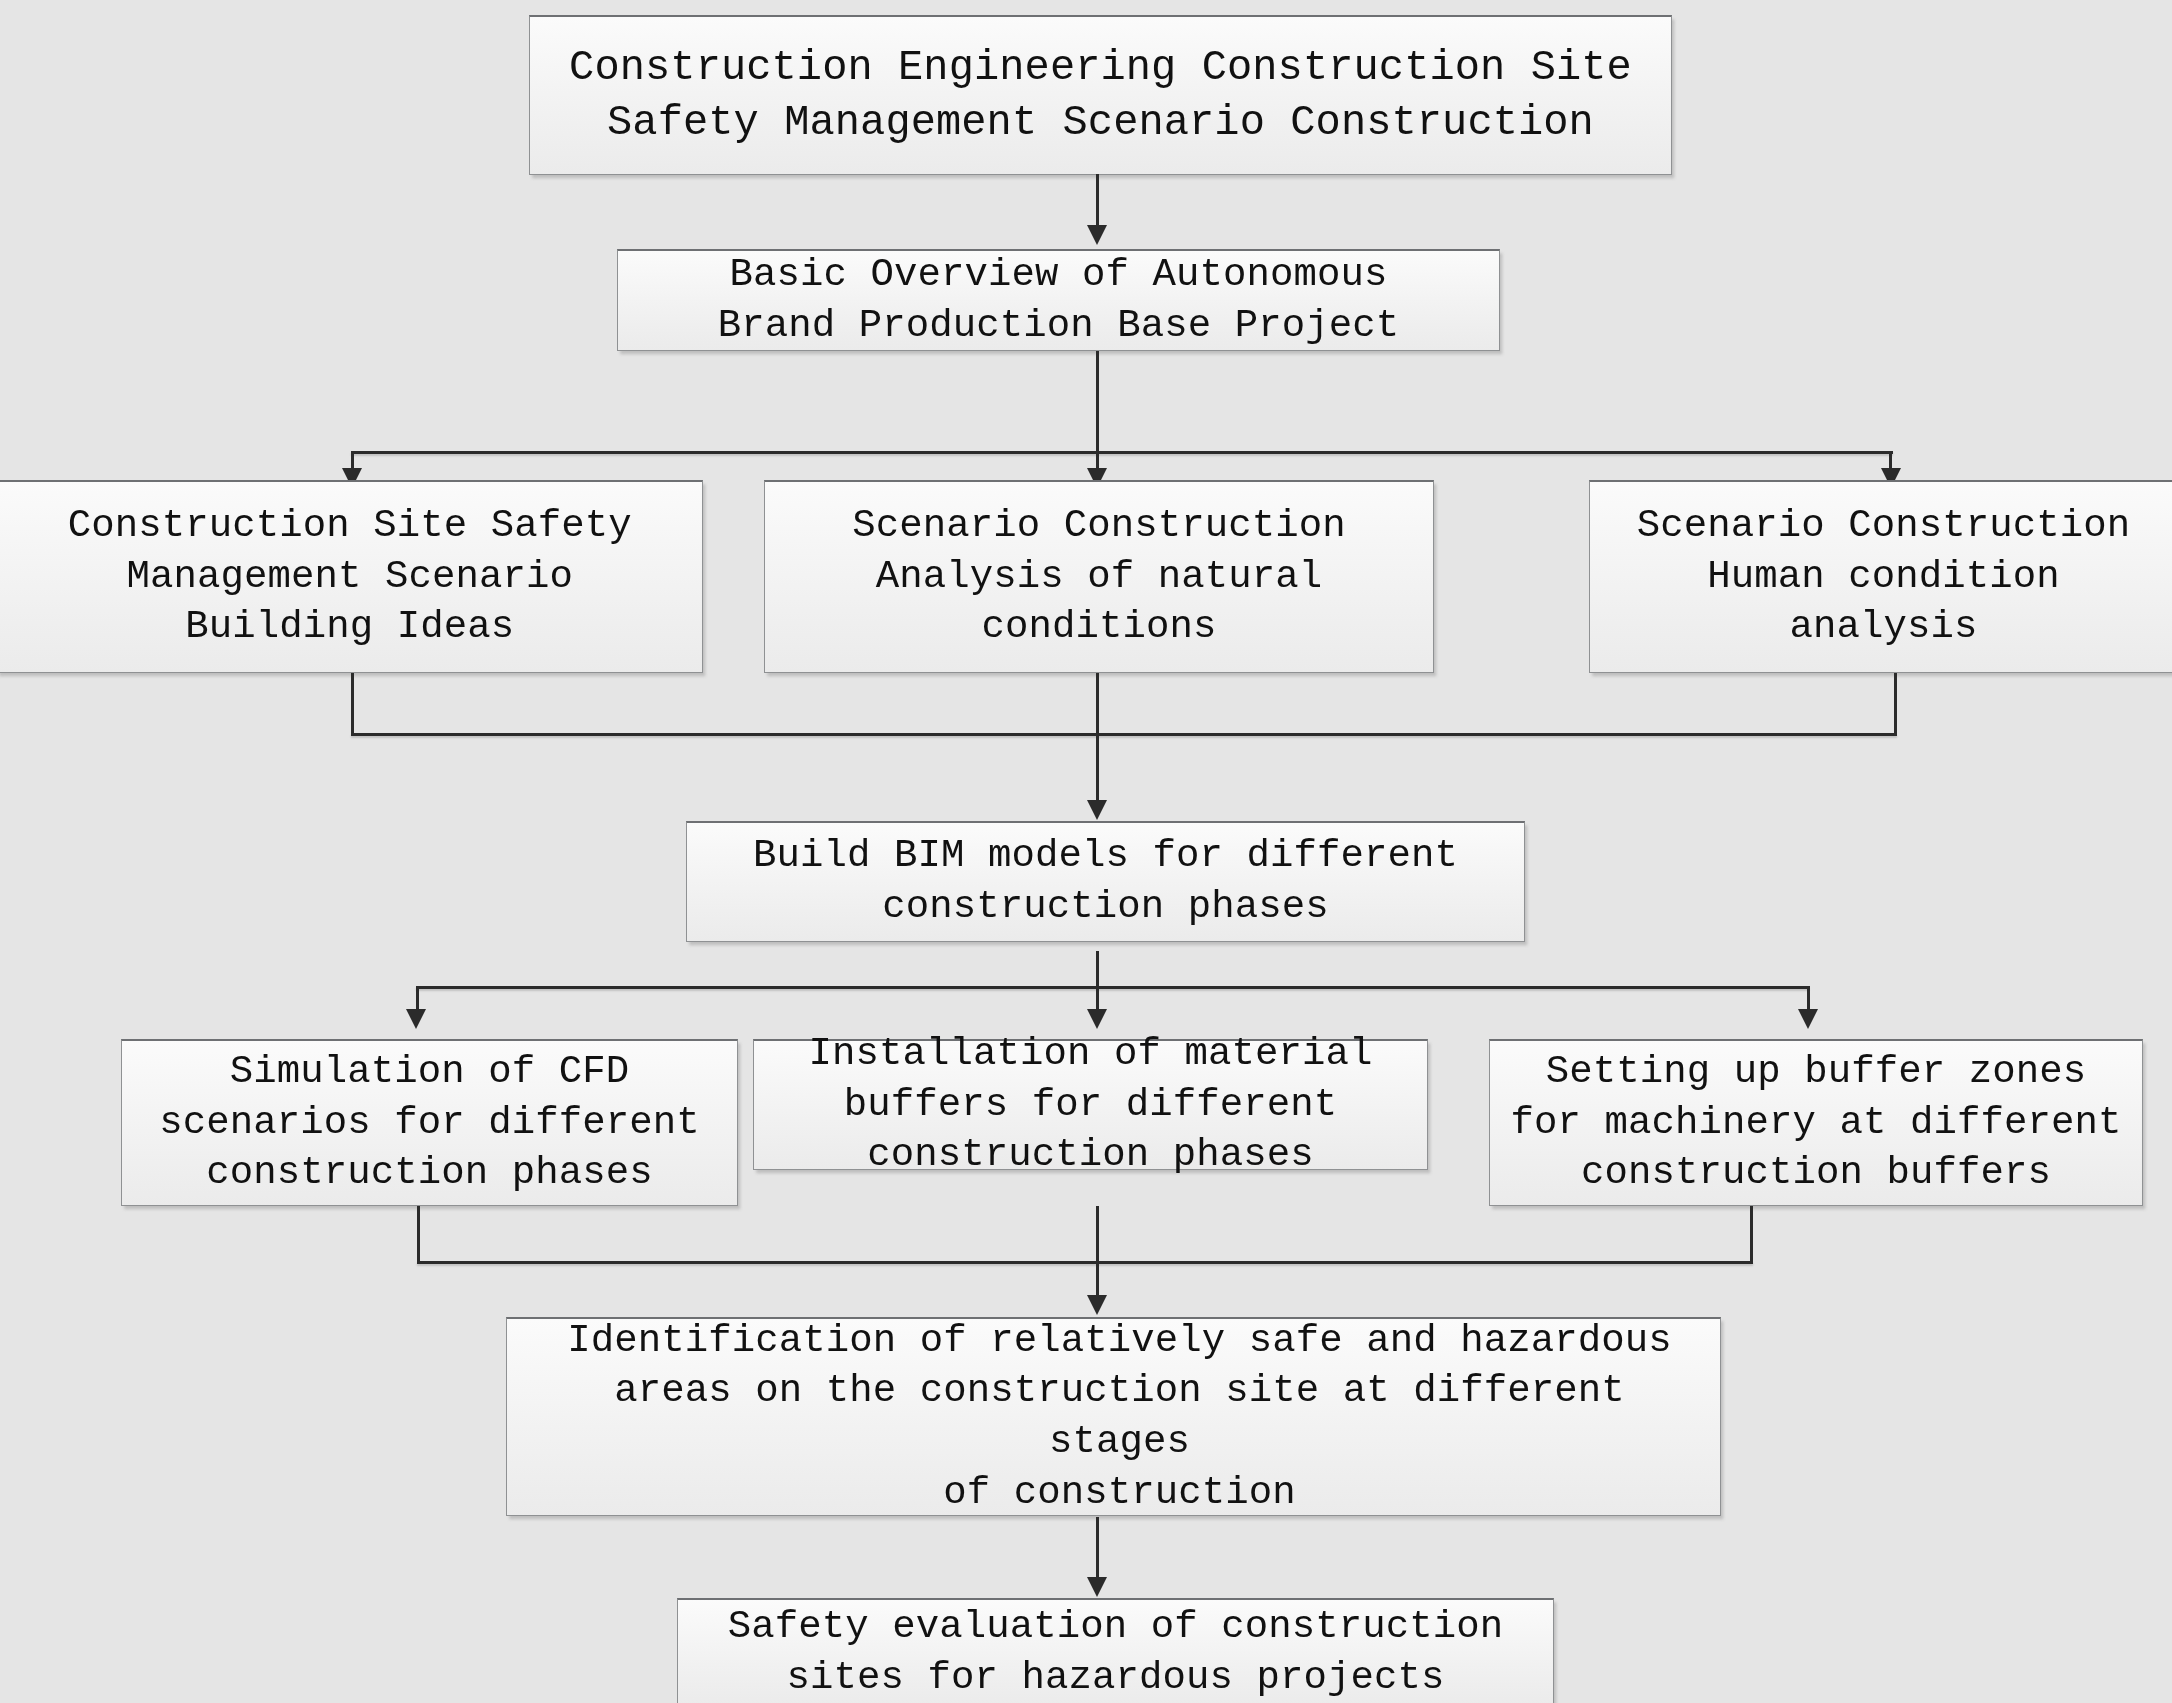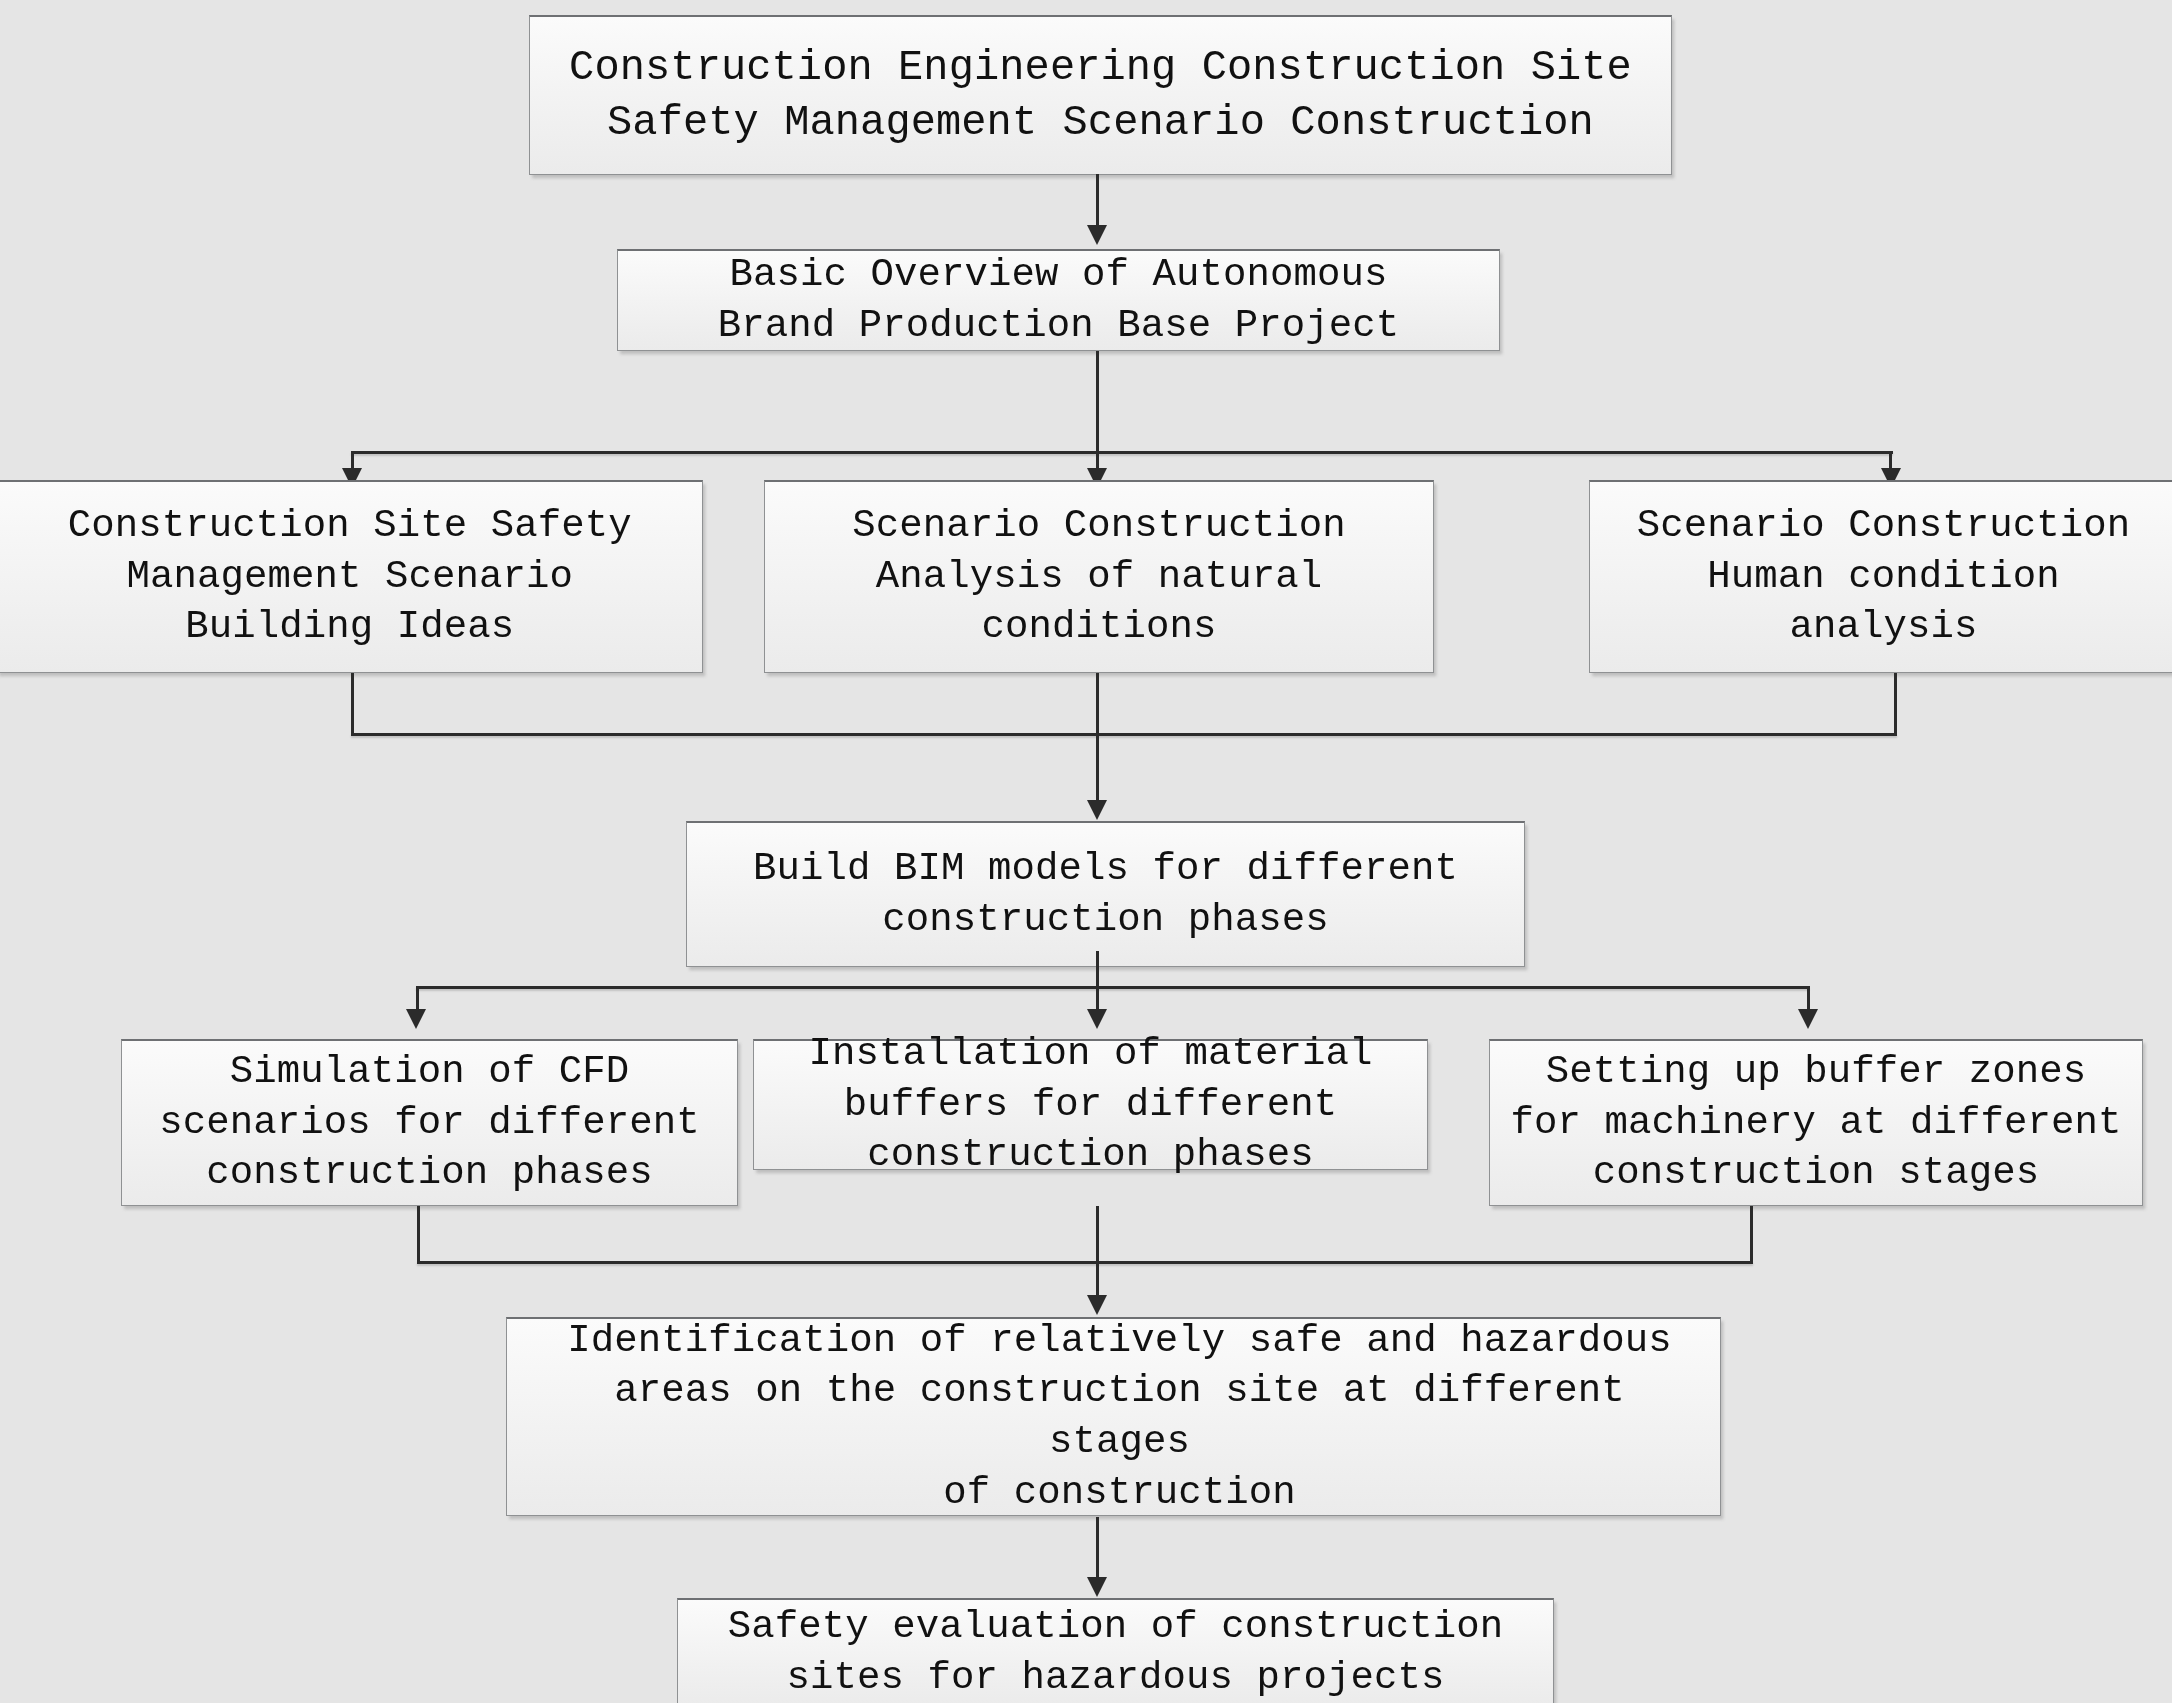--- a/index.html
+++ b/index.html
@@ -105,21 +105,21 @@
 Human condition
 analysis</span>
   </div>
 
   <div class="vline" style="left:351px; top:673px; height:61px;"></div>
   <div class="vline" style="left:1894px; top:673px; height:61px;"></div>
   <div class="hline" style="left:351px; top:733px; width:1546px;"></div>
   <div class="vline" style="left:1096px; top:673px; height:134px;"></div>
   <div class="arrow" style="left:1087px; top:800px;"></div>
 
-  <div class="node" style="left:686px; top:821px; width:839px; height:146px; font-size:39px;">
+  <div class="node" style="left:686px; top:821px; width:839px; height:121px; font-size:39px;">
     <span class="txt">Build BIM models for different
 construction phases</span>
   </div>
 
   <div class="vline" style="left:1096px; top:951px; height:37px;"></div>
   <div class="hline" style="left:416px; top:986px; width:1393px;"></div>
 
   <div class="vline" style="left:416px; top:986px; height:28px;"></div>
   <div class="arrow" style="left:406px; top:1009px;"></div>
 
@@ -137,21 +137,21 @@
 
   <div class="node" style="left:753px; top:1039px; width:675px; height:131px; font-size:39px;">
     <span class="txt">Installation of material
 buffers for different
 construction phases</span>
   </div>
 
   <div class="node" style="left:1489px; top:1039px; width:654px; height:167px; font-size:39px;">
     <span class="txt">Setting up buffer zones
 for machinery at different
-construction stages</span>
+construction buffers</span>
   </div>
 
   <div class="vline" style="left:417px; top:1206px; height:58px;"></div>
   <div class="vline" style="left:1750px; top:1206px; height:58px;"></div>
   <div class="hline" style="left:417px; top:1261px; width:1336px;"></div>
   <div class="vline" style="left:1096px; top:1206px; height:102px;"></div>
   <div class="arrow" style="left:1087px; top:1295px;"></div>
 
   <div class="node" style="left:506px; top:1317px; width:1215px; height:199px; font-size:39px;padding-left:25px;">
     <span class="txt">Identification of relatively safe and hazardous

